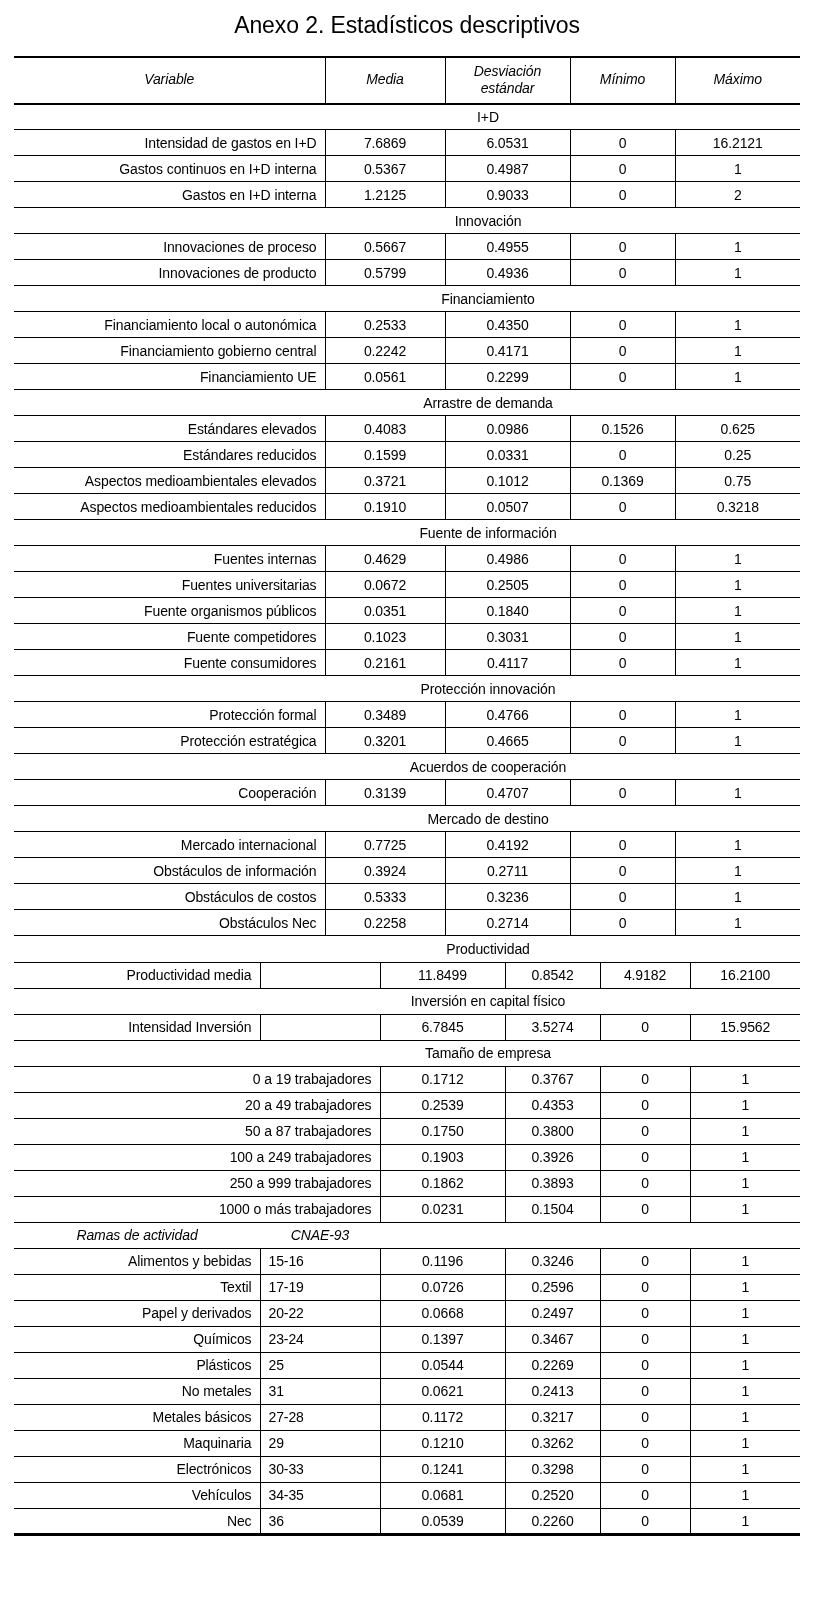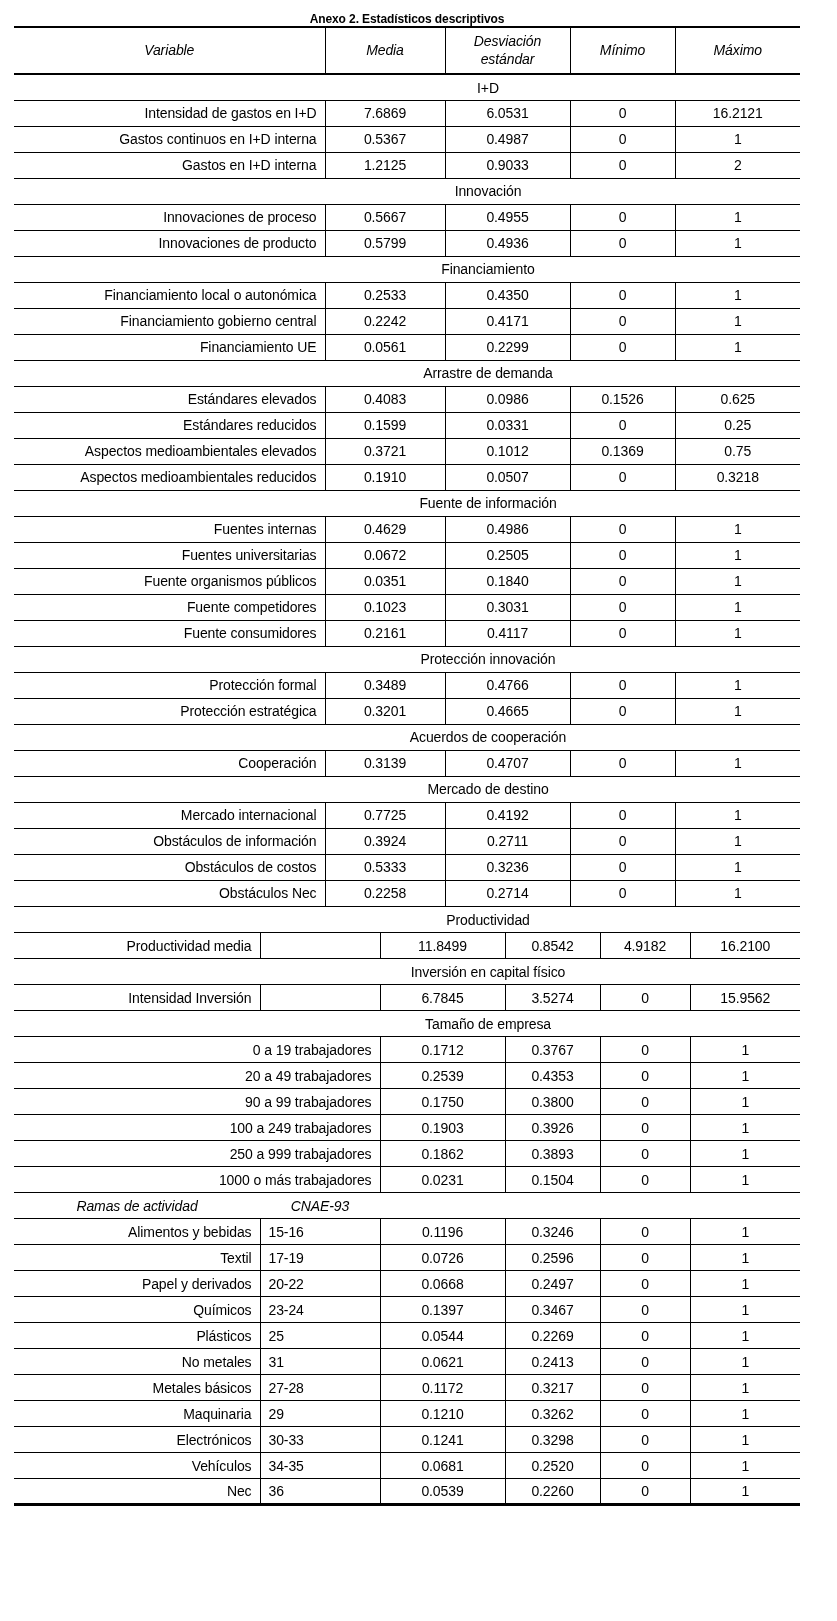--- a/index.html
+++ b/index.html
@@ -4,22 +4,22 @@
 <style>
   *{box-sizing:border-box}
   html,body{margin:0;padding:0}
   body{
     width:837px;min-height:1621px;background:#fff;color:#000;
     font-family:"Liberation Sans","DejaVu Sans",sans-serif;
     letter-spacing:-0.1px;
   }
   .page{padding:12px 37px 0 14px}
   .title{
-    width:786px;text-align:center;font-weight:700;font-size:12px;
-    line-height:1.2;
+    width:786px;text-align:center;font-weight:400;font-size:23px;
+    line-height:1.2;margin-bottom:16px;
   }
   table{border-collapse:collapse;table-layout:fixed;width:786px}
   #table-a{border-top:2px solid #000}
   #table-a thead th{
     border-bottom:2px solid #000;font-style:italic;font-weight:400;
     text-align:center;vertical-align:middle;height:47px;font-size:14px;
     line-height:1.25;padding:2px 6px;white-space:normal;overflow:hidden;
   }
   td{
     height:26px;padding:1px 8px;font-size:14px;border-bottom:1px solid #000;
@@ -297,21 +297,21 @@
           <td class="num-cell vl">1</td>
         </tr>
         <tr>
           <td class="var-cell" colspan="2">20 a 49 trabajadores</td>
           <td class="num-cell vl">0.2539</td>
           <td class="num-cell vl">0.4353</td>
           <td class="num-cell vl">0</td>
           <td class="num-cell vl">1</td>
         </tr>
         <tr>
-          <td class="var-cell" colspan="2">90 a 99 trabajadores</td>
+          <td class="var-cell" colspan="2">50 a 87 trabajadores</td>
           <td class="num-cell vl">0.1750</td>
           <td class="num-cell vl">0.3800</td>
           <td class="num-cell vl">0</td>
           <td class="num-cell vl">1</td>
         </tr>
         <tr>
           <td class="var-cell" colspan="2">100 a 249 trabajadores</td>
           <td class="num-cell vl">0.1903</td>
           <td class="num-cell vl">0.3926</td>
           <td class="num-cell vl">0</td>

